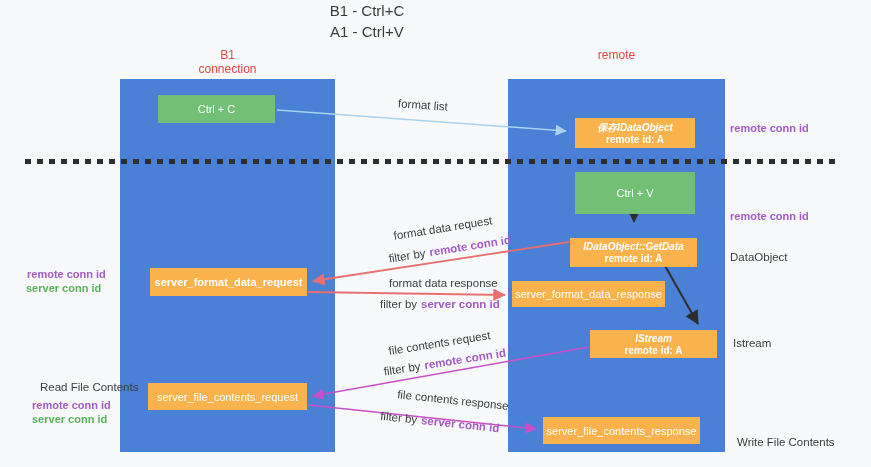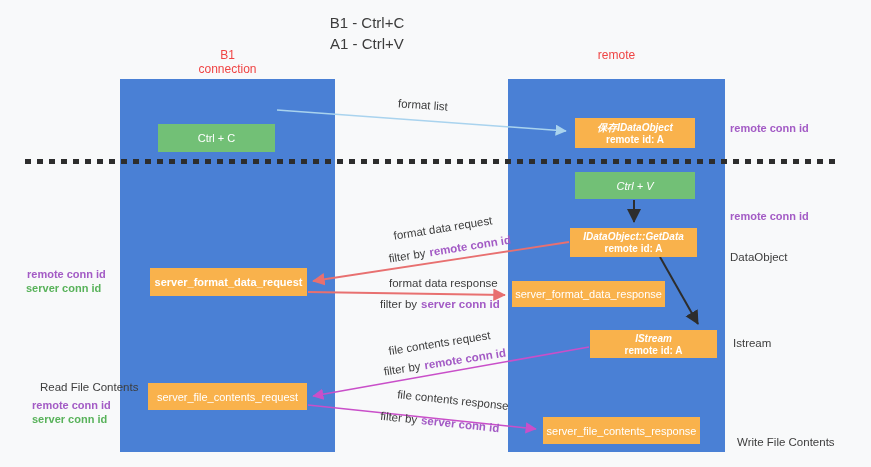--- a/index.html
+++ b/index.html
@@ -1,19 +1,19 @@
 <!DOCTYPE html>
 <html><head>
 <meta charset="utf-8">
 <style>
   html,body{margin:0;padding:0;}
   body{font-family:"Liberation Sans",sans-serif;background:#f8f9fa;}
   #canvas{position:relative;width:871px;height:467px;background:#f8f9fa;overflow:hidden;}
 
-  .title{position:absolute;left:0;top:12px;width:734px;text-align:center;
+  .title{position:absolute;left:0;top:0;width:734px;text-align:center;
          font-size:15px;line-height:21px;color:#3c3c3c;z-index:5;}
   .col-header{position:absolute;text-align:center;font-size:12px;line-height:14px;color:#ef4444;z-index:5;}
   .col-header.b1{left:120px;top:48px;width:215px;}
   .col-header.a1{left:508px;top:48px;width:217px;}
 
   .column{position:absolute;top:79px;height:373px;background:#4a80d5;z-index:1;}
   .column.b1{left:120px;width:215px;}
   .column.a1{left:508px;width:217px;}
 
   .dashed-line{position:absolute;left:25px;top:159px;width:810px;height:5px;z-index:4;
@@ -79,34 +79,34 @@
     </defs>
     <line x1="277" y1="110" x2="566" y2="131" stroke="#a9d3ee" stroke-width="1.6" marker-end="url(#m-blue)"></line>
     <line x1="634" y1="200" x2="634" y2="222" stroke="#2d2d2d" stroke-width="2" marker-end="url(#m-black)"></line>
     <line x1="660" y1="257" x2="698" y2="324" stroke="#2d2d2d" stroke-width="2" marker-end="url(#m-black)"></line>
     <line x1="569" y1="242" x2="313" y2="281" stroke="#e87070" stroke-width="1.8" marker-end="url(#m-red)"></line>
     <line x1="308" y1="292" x2="505" y2="295" stroke="#e87070" stroke-width="1.8" marker-end="url(#m-red)"></line>
     <line x1="589" y1="347" x2="313" y2="396" stroke="#c94fc9" stroke-width="1.6" marker-end="url(#m-mag)"></line>
     <line x1="308" y1="405" x2="536" y2="429" stroke="#c94fc9" stroke-width="1.6" marker-end="url(#m-mag)"></line>
   </svg>
 
-  <div class="node green" style="left:158px;top:95px;width:117px;height:28px;margin-top:29px;">
+  <div class="node green" style="left:158px;top:95px;width:117px;height:28px;">
     <span>Ctrl + C</span>
   </div>
 
   <div class="node orange" style="left:575px;top:118px;width:120px;height:30px;">
     <span class="l1">保存IDataObject</span>
     <span class="l2">remote id: A</span>
   </div>
 
-  <div class="node green" style="left:575px;top:172px;width:120px;height:27px;font-style:italic;">
+  <div class="node green" style="left:575px;top:172px;width:120px;height:42px;">
     <span>Ctrl + V</span>
   </div>
 
-  <div class="node orange" style="left:570px;top:228px;width:127px;height:29px;">
+  <div class="node orange" style="left:570px;top:238px;width:127px;height:29px;">
     <span class="l1">IDataObject::GetData</span>
     <span class="l2">remote id: A</span>
   </div>
 
   <div class="node orange single" style="left:150px;top:268px;width:157px;height:28px;font-weight:bold;">
     <span>server_format_data_request</span>
   </div>
 
   <div class="node orange single" style="left:512px;top:281px;width:153px;height:26px;">
     <span>server_format_data_response</span>

